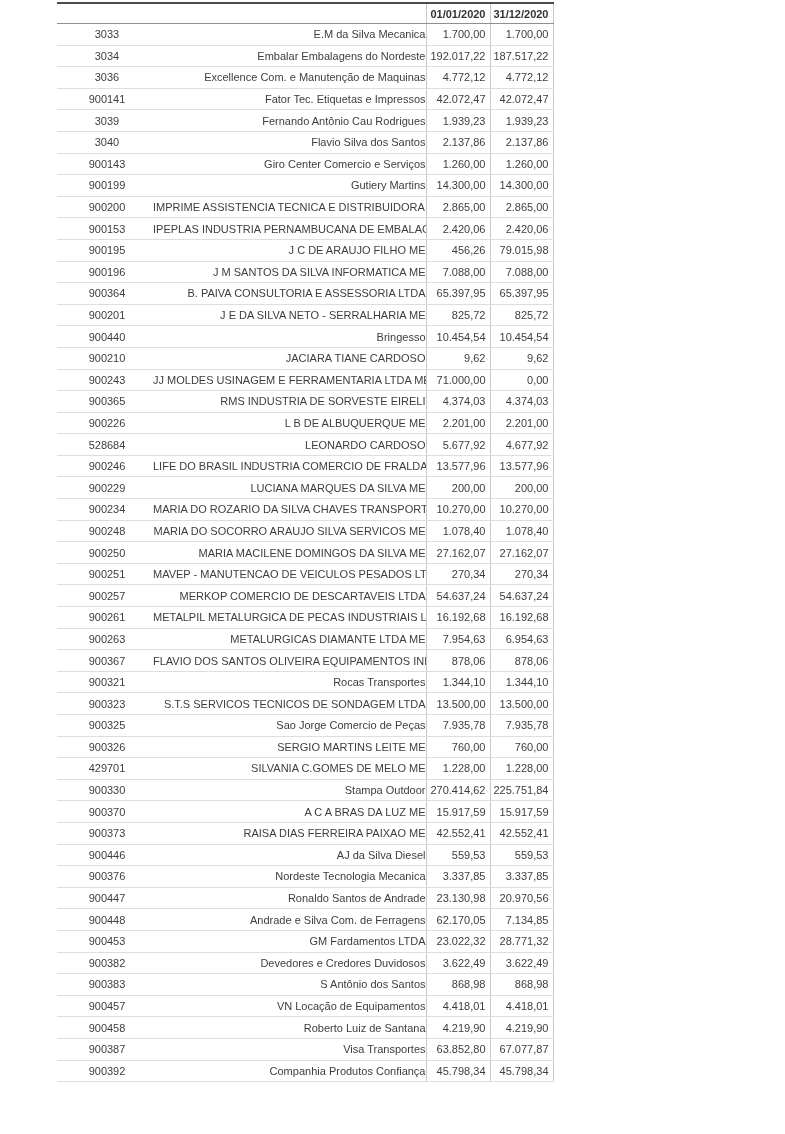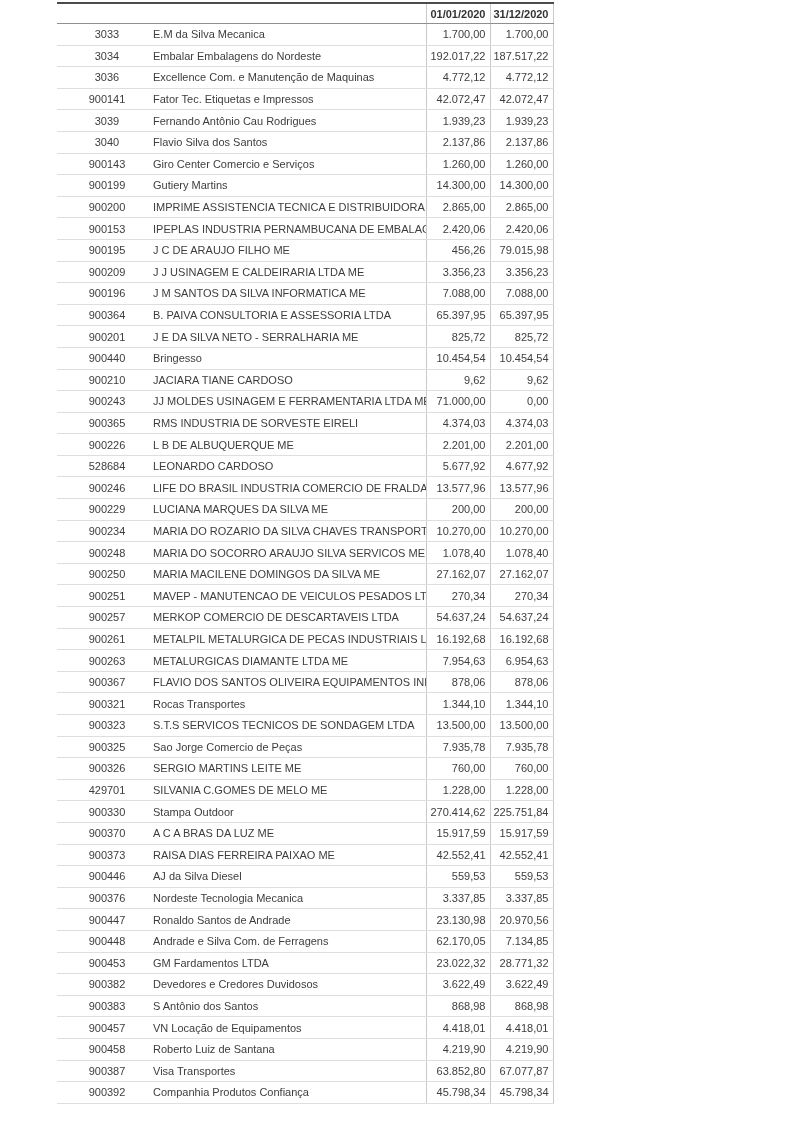--- a/index.html
+++ b/index.html
@@ -45,21 +45,21 @@
     padding: 0;
     border-bottom: 1px solid #dedede;
     font-size: 11px;
     font-weight: 400;
     color: #3d3d3d;
     white-space: nowrap;
     overflow: hidden;
     vertical-align: middle;
   }
   table.report .cell-code { padding-left: 9px; text-align: center; }
-  table.report .cell-name { padding-left: 5px; text-align: left; }
+  table.report .cell-name { padding-left: 5px; text-align: right; }
   table.report .cell-val  { text-align: right; padding-right: 4px; }
   table.report th.col-v1, table.report td.col-v1 { border-left: 1px solid #c9c9c9; }
   table.report th.col-v2, table.report td.col-v2 { border-left: 1px solid #c9c9c9; border-right: 1px solid #c9c9c9; }
 </style>
 </head>
 <body>
 
 <div class="page">
   <table class="report">
     <colgroup>
@@ -137,26 +137,20 @@
           <td class="cell-val col-v1">2.420,06</td>
           <td class="cell-val col-v2">2.420,06</td>
         </tr>
         <tr>
           <td class="cell-code">900195</td>
           <td class="cell-name">J C DE ARAUJO FILHO ME</td>
           <td class="cell-val col-v1">456,26</td>
           <td class="cell-val col-v2">79.015,98</td>
         </tr>
         <tr>
-          <td class="cell-code">900209</td>
-          <td class="cell-name">J J USINAGEM E CALDEIRARIA LTDA ME</td>
-          <td class="cell-val col-v1">3.356,23</td>
-          <td class="cell-val col-v2">3.356,23</td>
-        </tr>
-        <tr>
           <td class="cell-code">900196</td>
           <td class="cell-name">J M SANTOS DA SILVA INFORMATICA ME</td>
           <td class="cell-val col-v1">7.088,00</td>
           <td class="cell-val col-v2">7.088,00</td>
         </tr>
         <tr>
           <td class="cell-code">900364</td>
           <td class="cell-name">B. PAIVA CONSULTORIA E ASSESSORIA LTDA</td>
           <td class="cell-val col-v1">65.397,95</td>
           <td class="cell-val col-v2">65.397,95</td>

